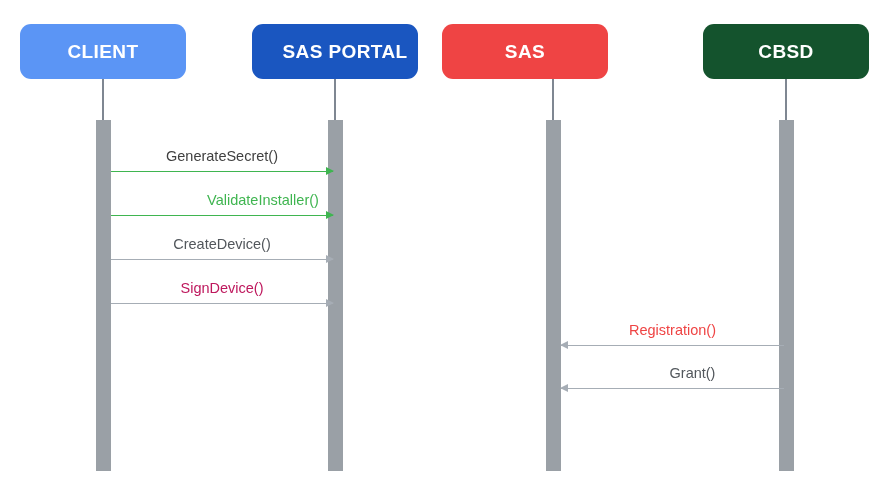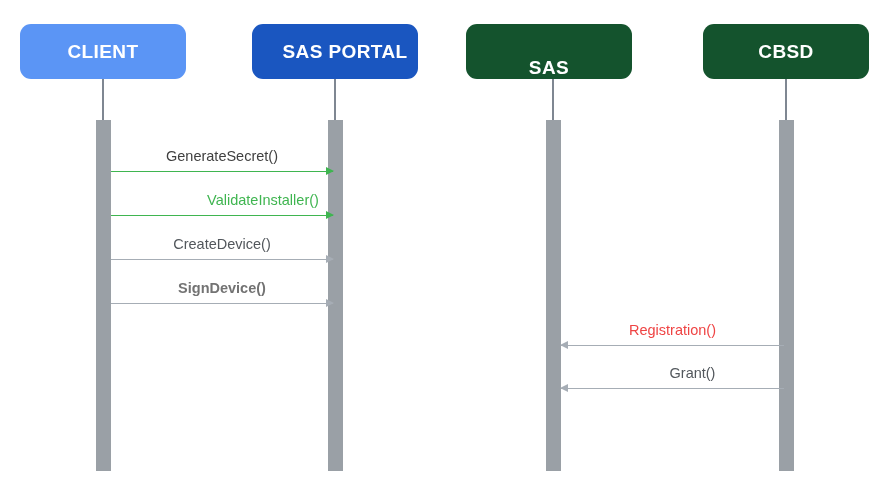--- a/index.html
+++ b/index.html
@@ -106,21 +106,21 @@
     <div class="activation" style="left: 95.5px; top: 120px; height: 351px; background: rgb(154, 160, 166);"></div>
     <div class="activation" style="left: 327.5px; top: 120px; height: 351px; background: rgb(154, 160, 166);"></div>
     <div class="activation" style="left: 545.5px; top: 120px; height: 351px; background: rgb(154, 160, 166);"></div>
     <div class="activation" style="left: 778.5px; top: 120px; height: 351px; background: rgb(154, 160, 166);"></div>
     <div class="participant" style="left: 20px; top: 24px; width: 166px; height: 55px; background: rgb(91, 149, 245); color: rgb(255, 255, 255);">
       <span class="participant-label">CLIENT</span>
     </div>
     <div class="participant" style="left: 252px; top: 24px; width: 166px; height: 55px; background: rgb(26, 86, 192); color: rgb(255, 255, 255); padding-left: 20px;">
       <span class="participant-label">SAS PORTAL</span>
     </div>
-    <div class="participant" style="left: 466px; top: 24px; width: 166px; height: 55px; background: #14532d; color: rgb(255, 255, 255); align-items: flex-end;">
+    <div class="participant" style="left: 442px; top: 24px; width: 166px; height: 55px; background: #ef4444; color: rgb(255, 255, 255);">
       <span class="participant-label">SAS</span>
     </div>
     <div class="participant" style="left: 703px; top: 24px; width: 166px; height: 55px; background: #14532d; color: rgb(255, 255, 255);">
       <span class="participant-label">CBSD</span>
     </div>
     <div class="message" style="left: 111px; top: 171px; width: 222px;">
       <div class="msg-line" style="border-top-color: rgb(63, 181, 80);"></div>
       <div class="msg-head right" style="border-left-color: rgb(63, 181, 80);"></div>
       <div class="msg-label" style="color: #404040;">GenerateSecret()</div>
     </div>
@@ -130,21 +130,21 @@
       <div class="msg-label" style="color: rgb(63, 181, 80); margin-left: 41px;">ValidateInstaller()</div>
     </div>
     <div class="message" style="left: 111px; top: 259px; width: 222px;">
       <div class="msg-line" style="border-top-color: rgb(166, 173, 181);"></div>
       <div class="msg-head right" style="border-left-color: rgb(166, 173, 181);"></div>
       <div class="msg-label" style="color: rgb(82, 87, 92); margin-top: 13px;">CreateDevice()</div>
     </div>
     <div class="message" style="left: 111px; top: 303px; width: 222px;">
       <div class="msg-line" style="border-top-color: rgb(166, 173, 181);"></div>
       <div class="msg-head right" style="border-left-color: rgb(166, 173, 181);"></div>
-      <div class="msg-label" style="color: #737373; font-weight: bold;">SignDevice()</div>
+      <div class="msg-label" style="color: #be185d;">SignDevice()</div>
     </div>
     <div class="message" style="left: 561px; top: 345px; width: 223px;">
       <div class="msg-line" style="border-top-color: rgb(166, 173, 181);"></div>
       <div class="msg-head left" style="border-right-color: rgb(166, 173, 181);"></div>
       <div class="msg-label" style="color: #ef4444;">Registration()</div>
     </div>
     <div class="message" style="left: 561px; top: 388px; width: 223px;">
       <div class="msg-line" style="border-top-color: rgb(166, 173, 181);"></div>
       <div class="msg-head left" style="border-right-color: rgb(166, 173, 181);"></div>
       <div class="msg-label" style="color: rgb(82, 87, 92); padding-left: 20px;">Grant()</div>

